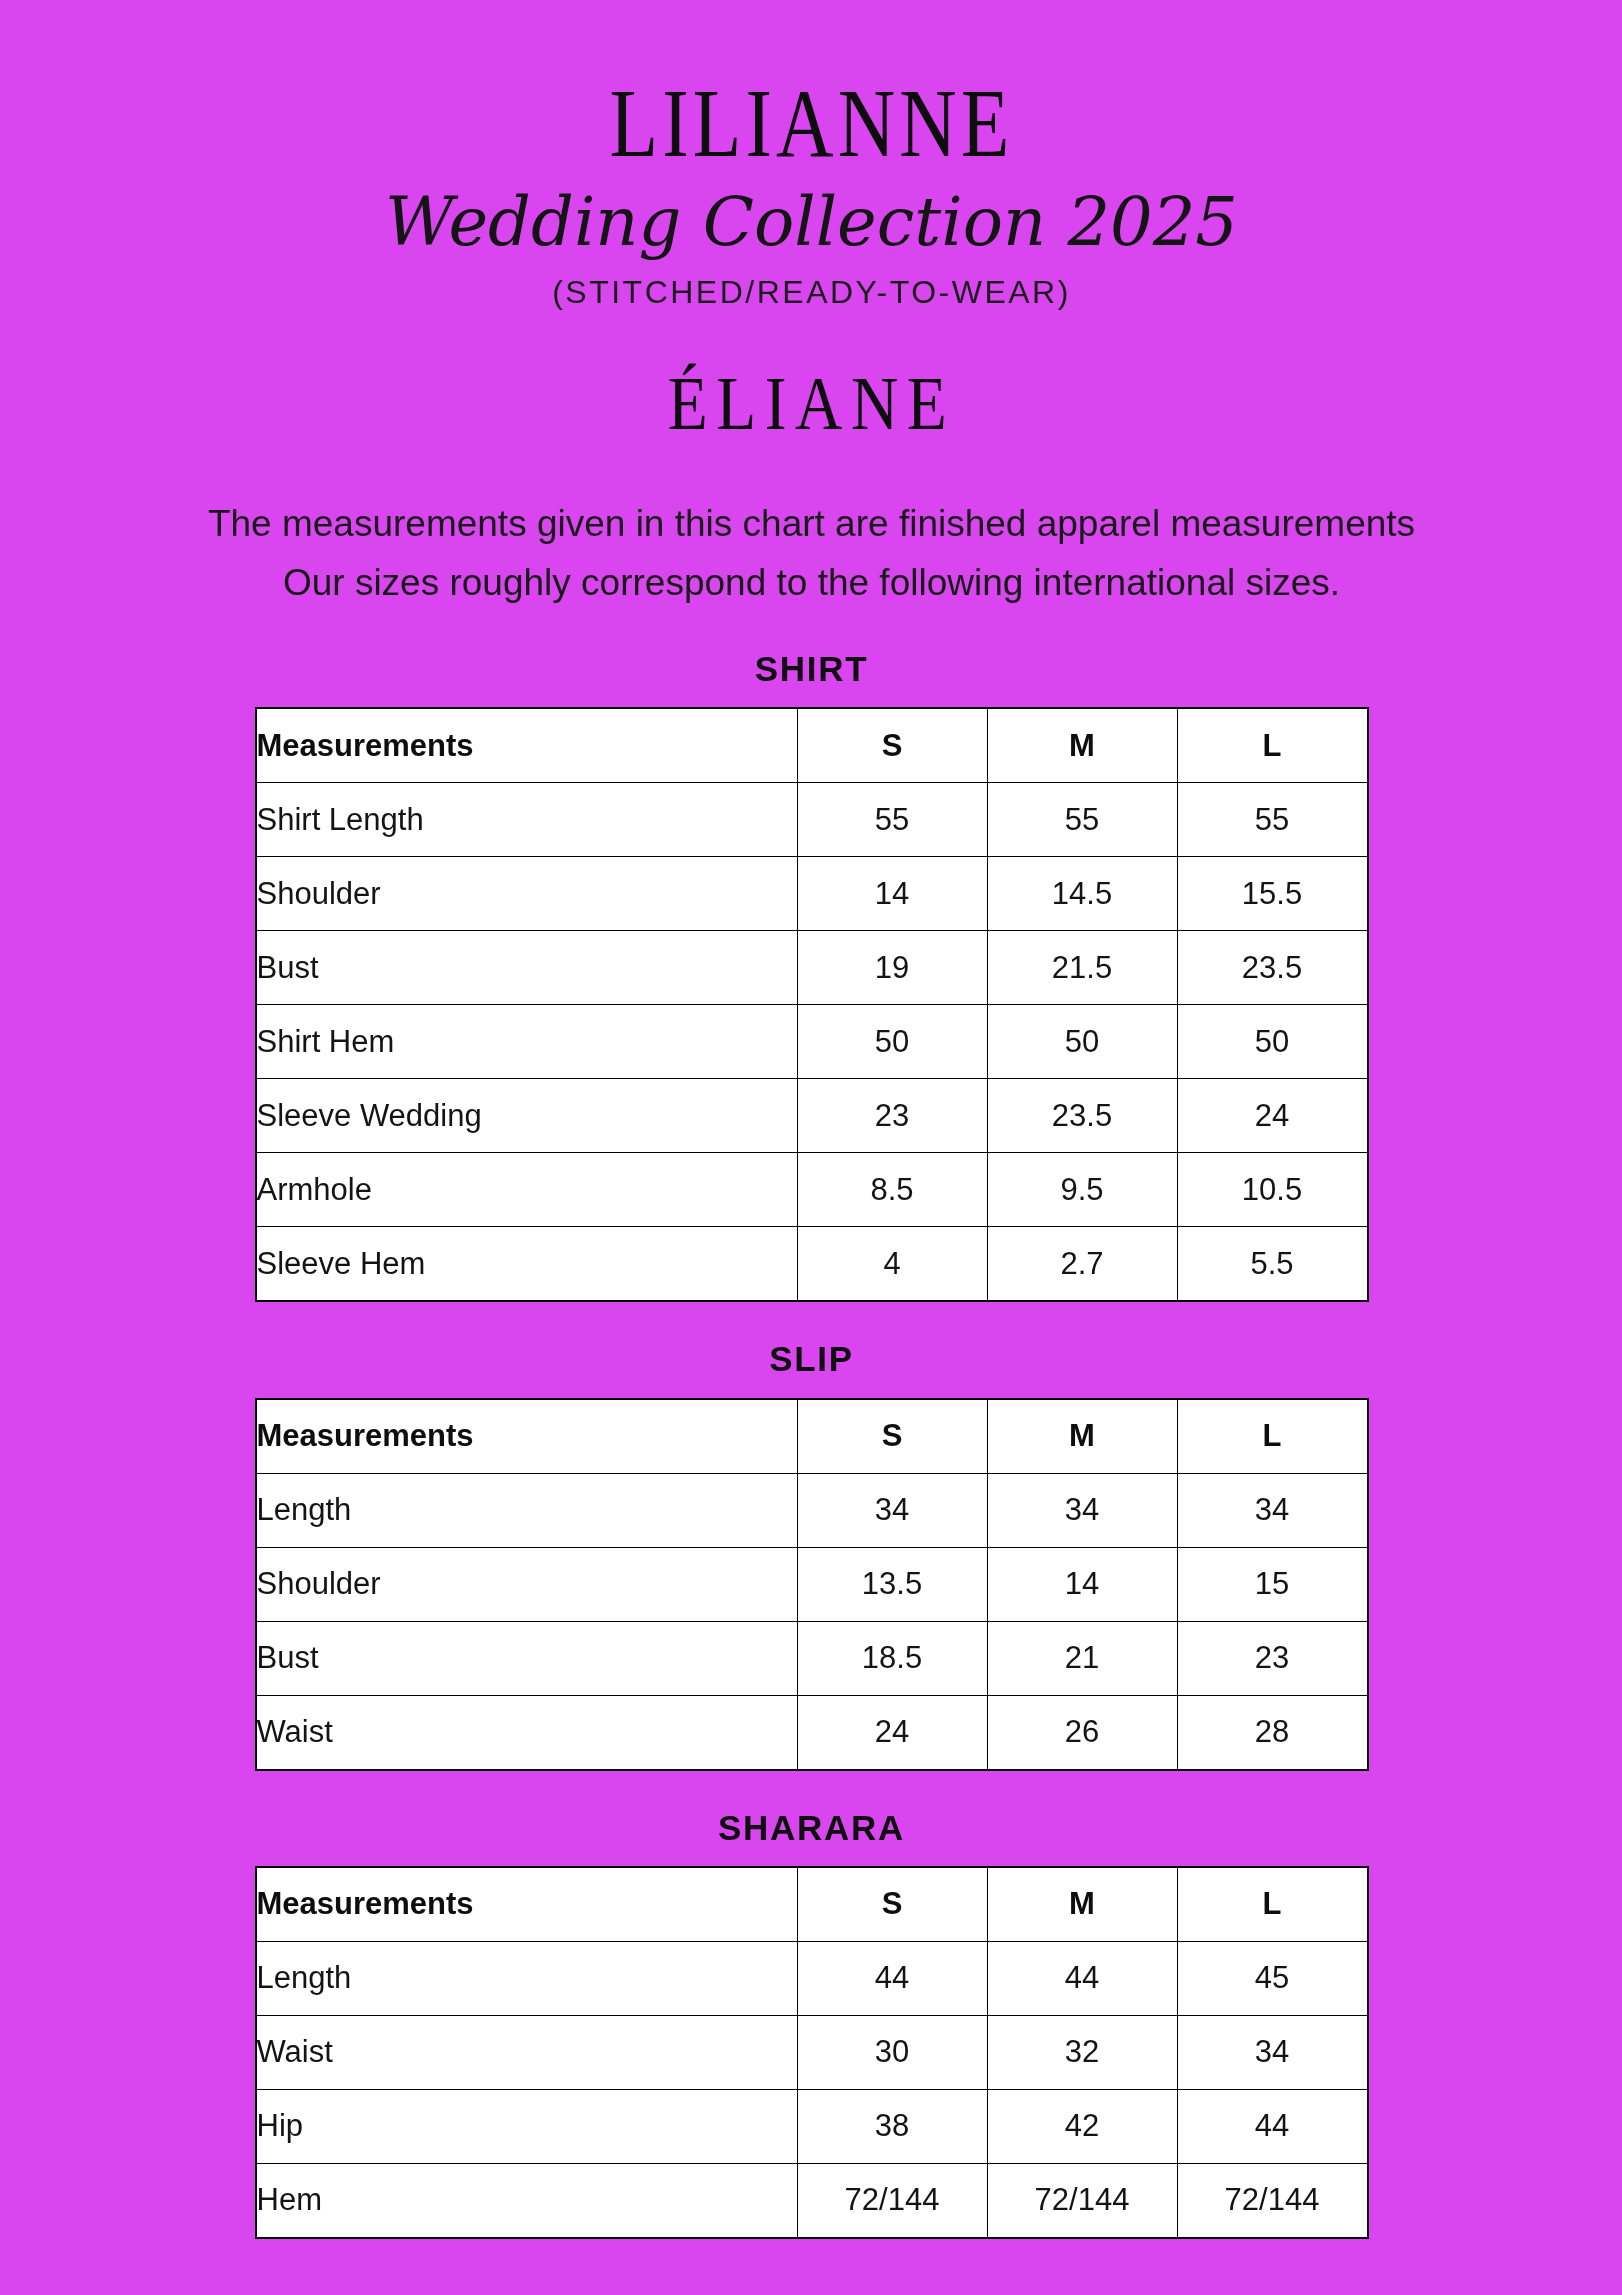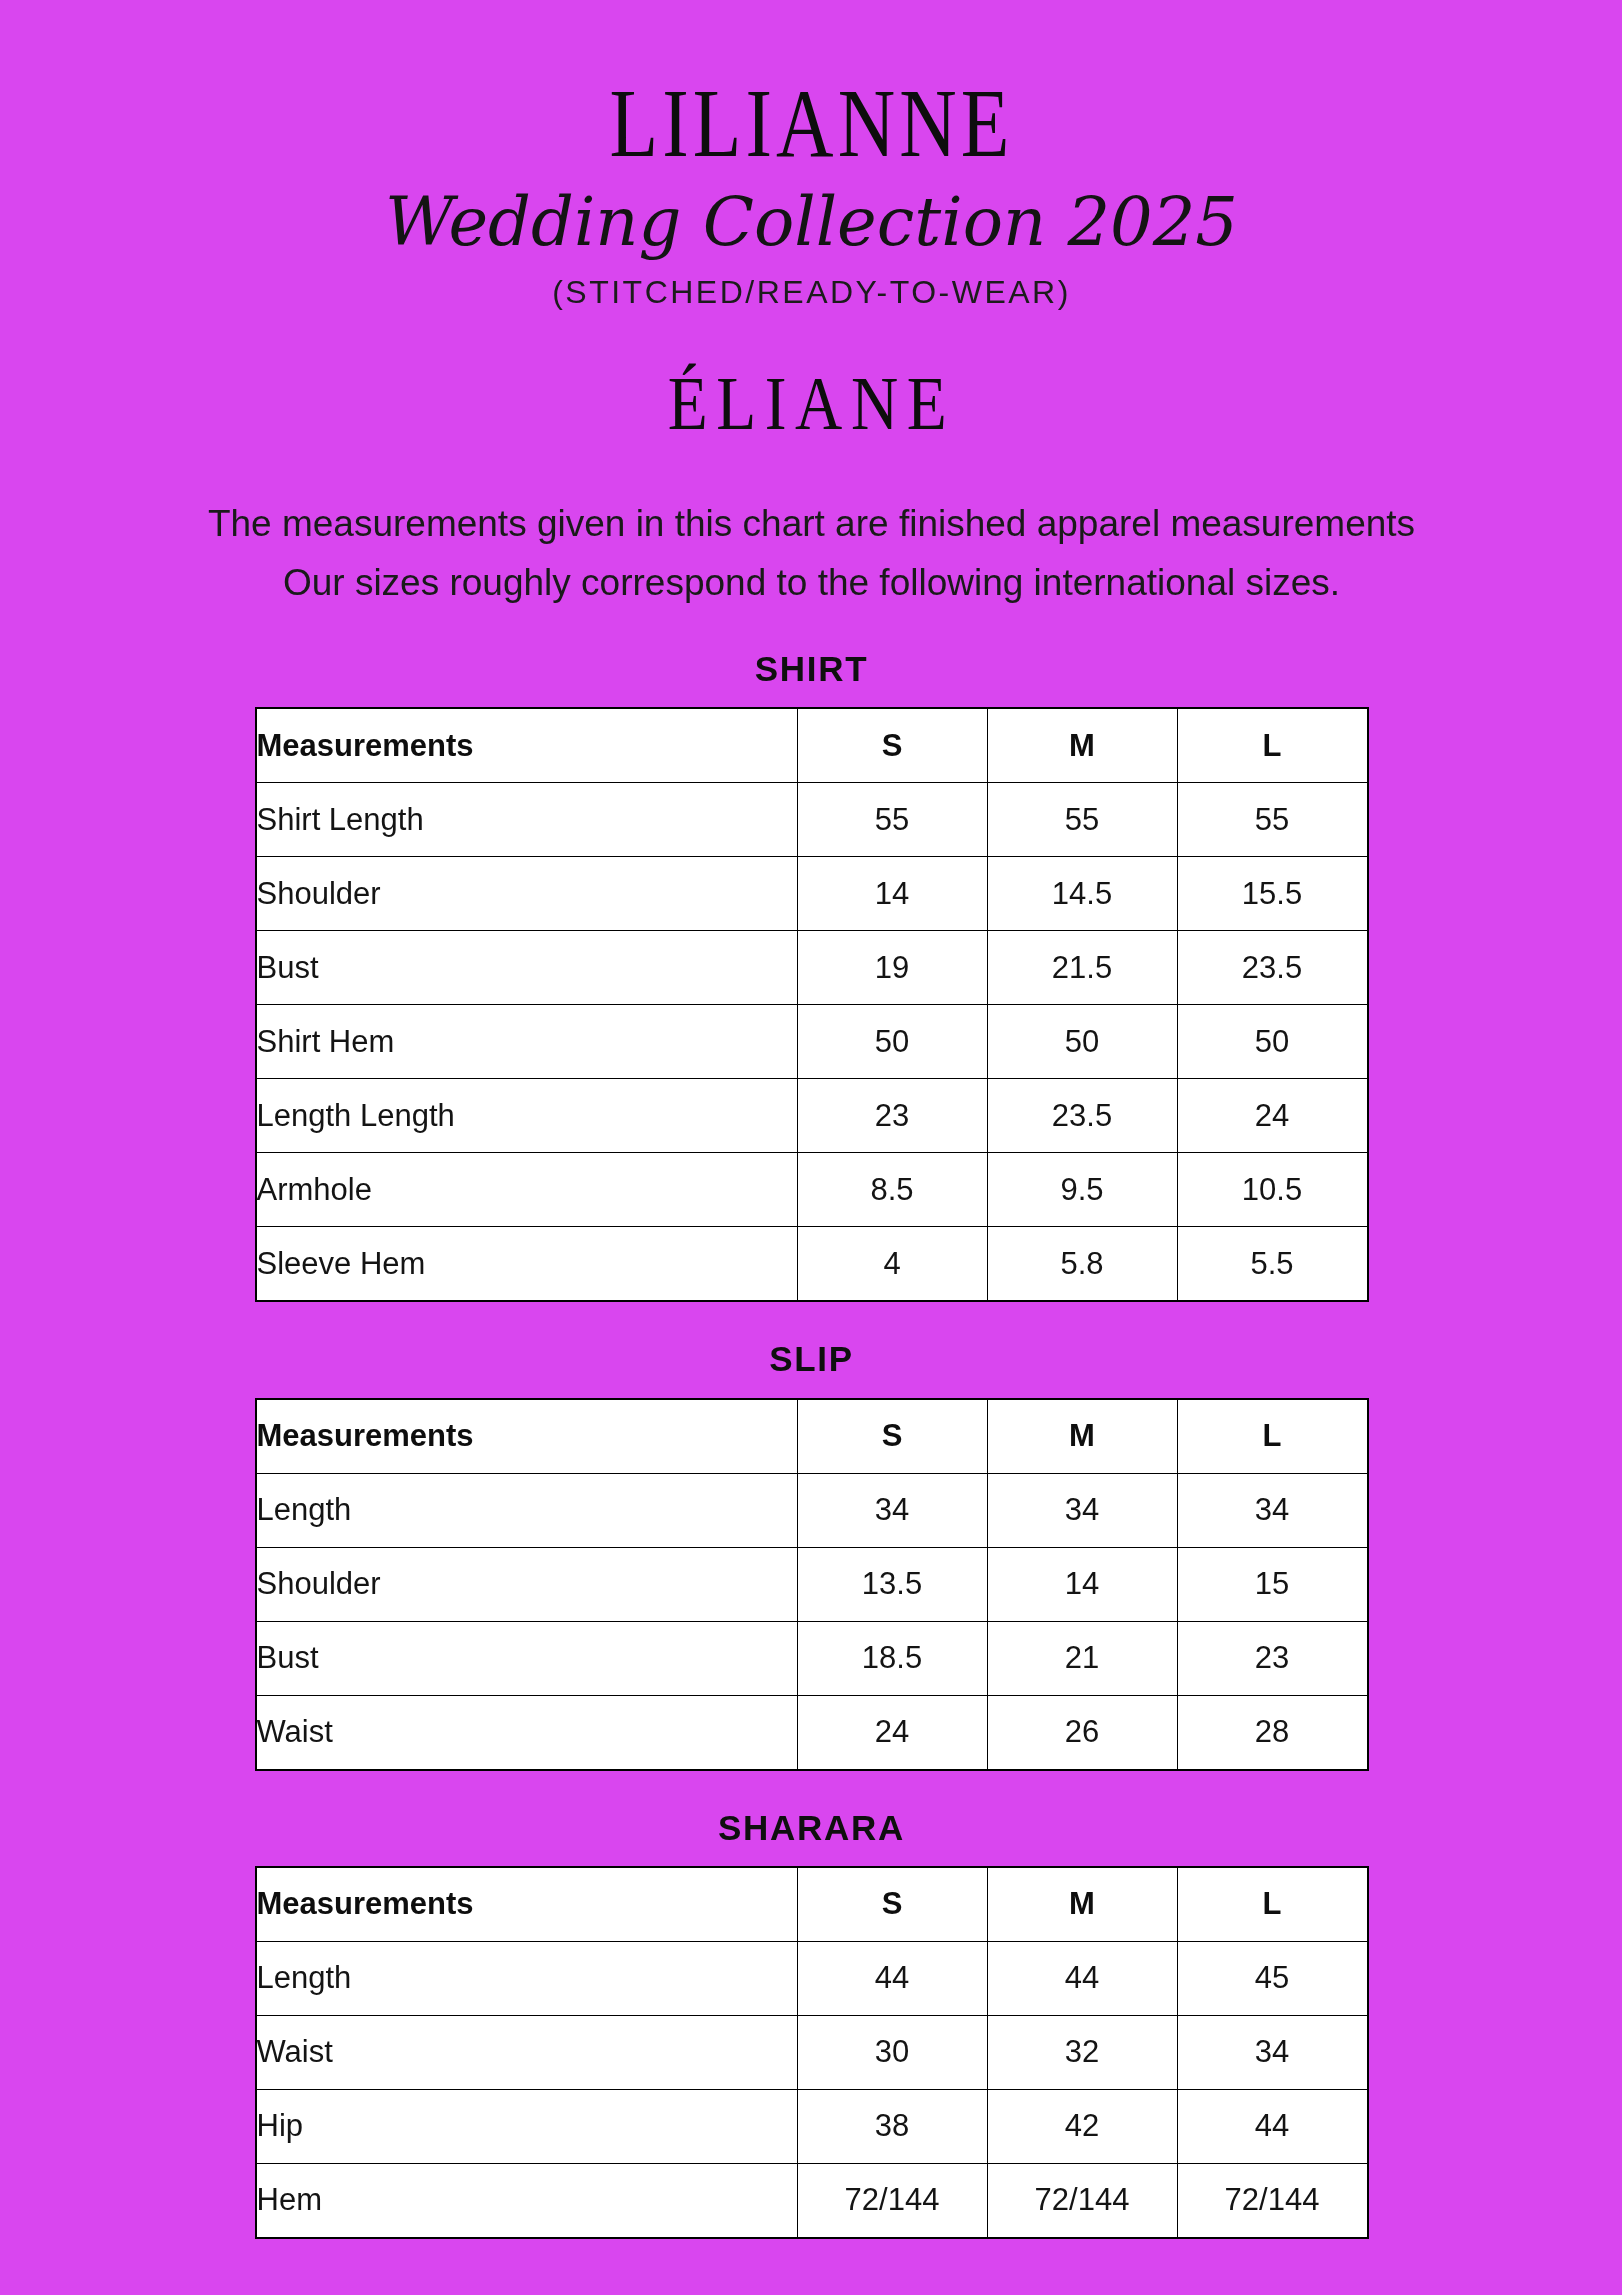--- a/index.html
+++ b/index.html
@@ -136,35 +136,35 @@
           <td class="val-col">21.5</td>
           <td class="val-col">23.5</td>
         </tr>
         <tr>
           <td class="label-col">Shirt Hem</td>
           <td class="val-col">50</td>
           <td class="val-col">50</td>
           <td class="val-col">50</td>
         </tr>
         <tr>
-          <td class="label-col">Length Length</td>
+          <td class="label-col">Sleeve Wedding</td>
           <td class="val-col">23</td>
           <td class="val-col">23.5</td>
           <td class="val-col">24</td>
         </tr>
         <tr>
           <td class="label-col">Armhole</td>
           <td class="val-col">8.5</td>
           <td class="val-col">9.5</td>
           <td class="val-col">10.5</td>
         </tr>
         <tr>
           <td class="label-col">Sleeve Hem</td>
           <td class="val-col">4</td>
-          <td class="val-col">5.8</td>
+          <td class="val-col">2.7</td>
           <td class="val-col">5.5</td>
         </tr>
       </tbody>
     </table>
   </section>
 
   <section>
     <h3 class="section-title">SLIP</h3>
     <table class="size-table">
       <thead>

